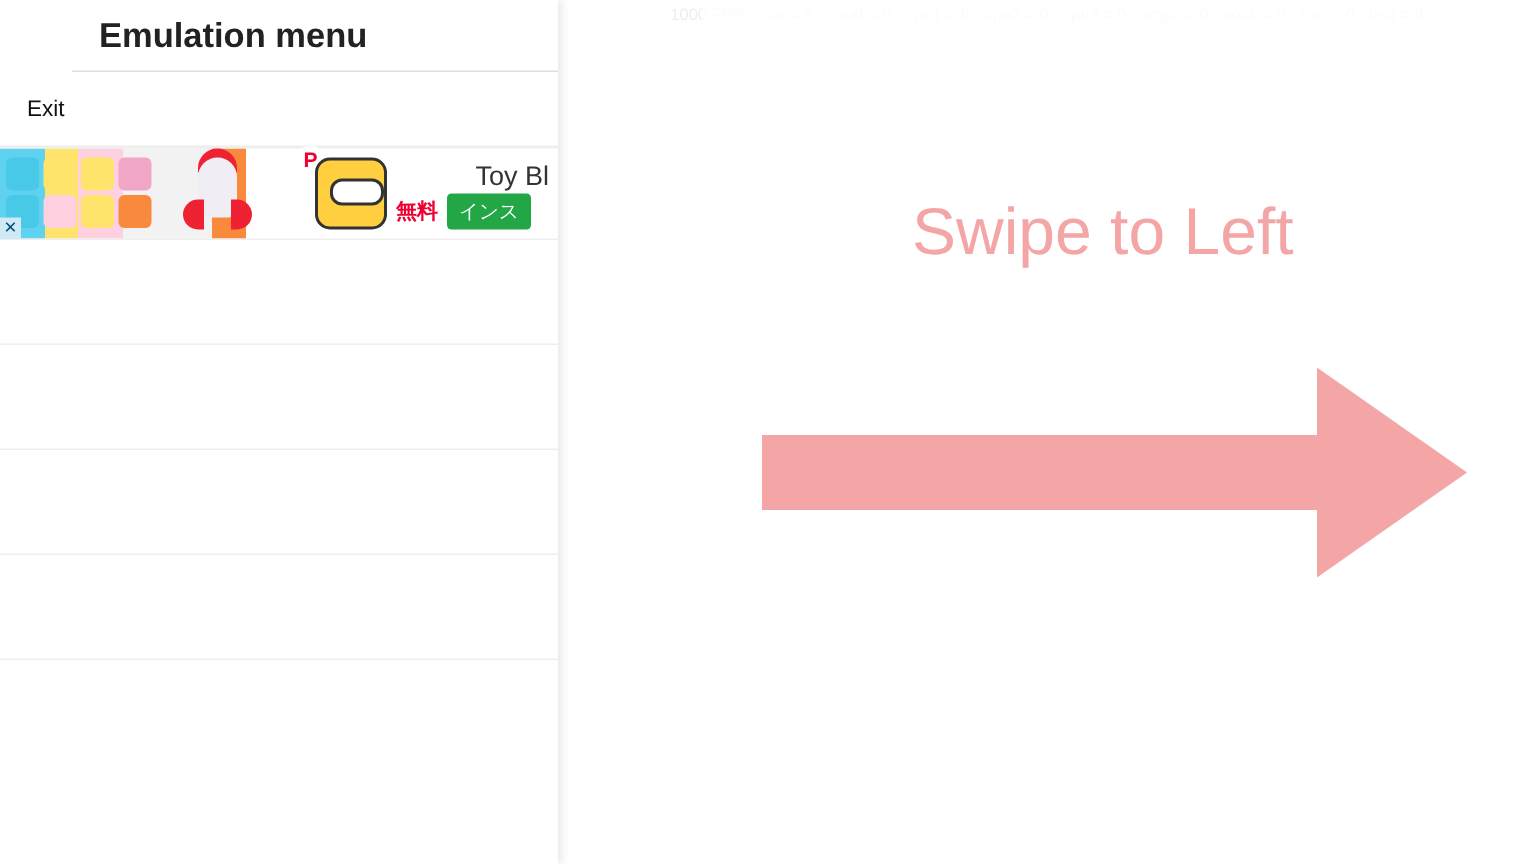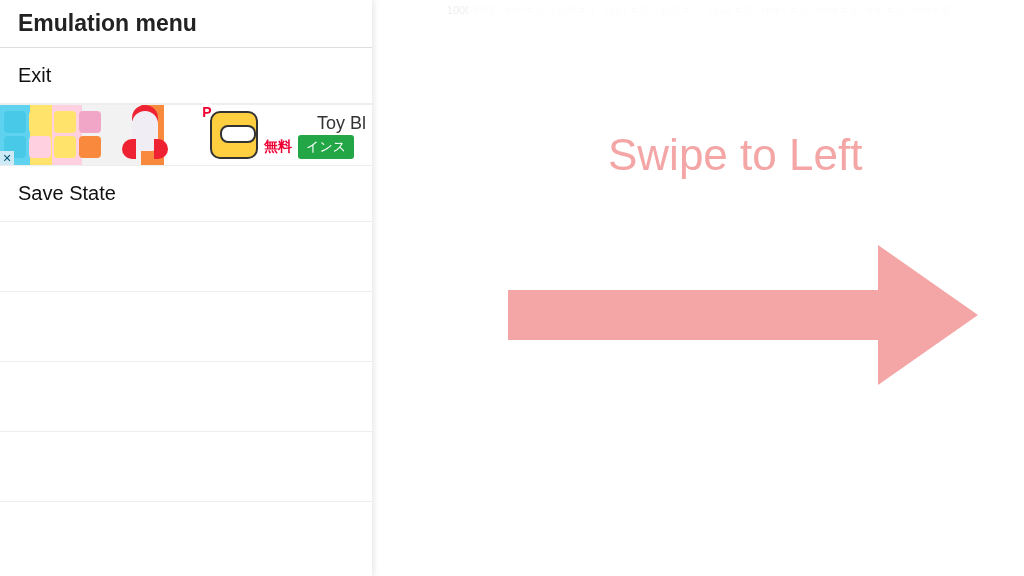--- a/index.html
+++ b/index.html
@@ -35,22 +35,22 @@
 
   
   .overlay { position:absolute; left: 468px; top: 0; width: 556px; height: 576px; background: rgba(255,255,255,0.78); pointer-events: none; }
   .swipe-text { position:absolute; top: 130px; left: 140px; font-size: 44px; color: #f4a6a6; font-weight: 500; }
   .arrow { position:absolute; top: 245px; left: 40px; display:flex; align-items:center; }
   .arrow .shaft { width: 370px; height: 50px; background: #f4a6a6; }
   .arrow .head { width:0; height:0; border-top:70px solid transparent; border-bottom:70px solid transparent; border-left:100px solid #f4a6a6; }
 
   
   .sidebar { position:absolute; left:0; top:0; width: 372px; height: 576px; background: #fff; z-index: 10; box-shadow: 2px 0 6px rgba(0,0,0,0.1); }
-  .sb-header { padding: 10px 18px 10px; font-size: 23px; font-weight: 700; color: #222; border-bottom: 1px solid #ddd; }
-  .sb-item { padding: 16px 18px; font-size: 20px; color: #111; border-bottom: 1px solid #eee; }
+  .sb-header { padding: 10px 18px 10px; font-size: 23px; font-weight: 700; color: #222; border-bottom: 1px solid #ddd; margin-left: 48px; }
+  .sb-item { padding: 16px 18px; font-size: 15px; color: #111; border-bottom: 1px solid #eee; }
 
   
   .ad { position: relative; height: 62px; background: linear-gradient(90deg, #5fd2f0 0 8%, #ffe36b 8% 14%, #ffd0df 14% 22%, #f2f2f2 22% 38%, #f98a3d 38% 44%, #fff 44% 100%); border-bottom: 1px solid #eee; border-top: 1px solid #eee; display:flex; align-items:center; }
   .ad .blocks { position:absolute; left: 4px; top: 6px; display:grid; grid-template-columns: repeat(4, 22px); grid-auto-rows: 22px; gap:3px; }
   .ad .blocks span { border-radius:4px; }
   .b1{background:#48c9e8}.b2{background:#ffe36b}.b3{background:#ffe36b}.b4{background:#f2a6c7}
   .b5{background:#48c9e8}.b6{background:#ffd0df}.b7{background:#ffe36b}.b8{background:#f98a3d}
   .ad .rocket { position:absolute; left:120px; top:0; width:50px; height:62px; }
   .ad .rocket .body{position:absolute;left:12px;top:6px;width:26px;height:40px;background:#f0eef4;border-radius:14px 14px 6px 6px;}
   .ad .rocket .tip{position:absolute;left:12px;top:0;width:26px;height:16px;background:#e23;border-radius:14px 14px 0 0;}
@@ -127,20 +127,19 @@
       <div class="p-badge">P</div>
       <div class="char"></div>
       <div class="title">Toy Bl</div>
       <div class="badge-row">
         <span class="free">無料</span>
         <span class="install">インス</span>
       </div>
       <div class="x">✕</div>
     </div>
 
-    <div class="sb-item">Save State</div>
     <div class="sb-blank"></div>
     <div class="sb-blank"></div>
     <div class="sb-blank"></div>
     <div class="sb-blank"></div>
   </div>
 
 </div>
 
 </body></html>

